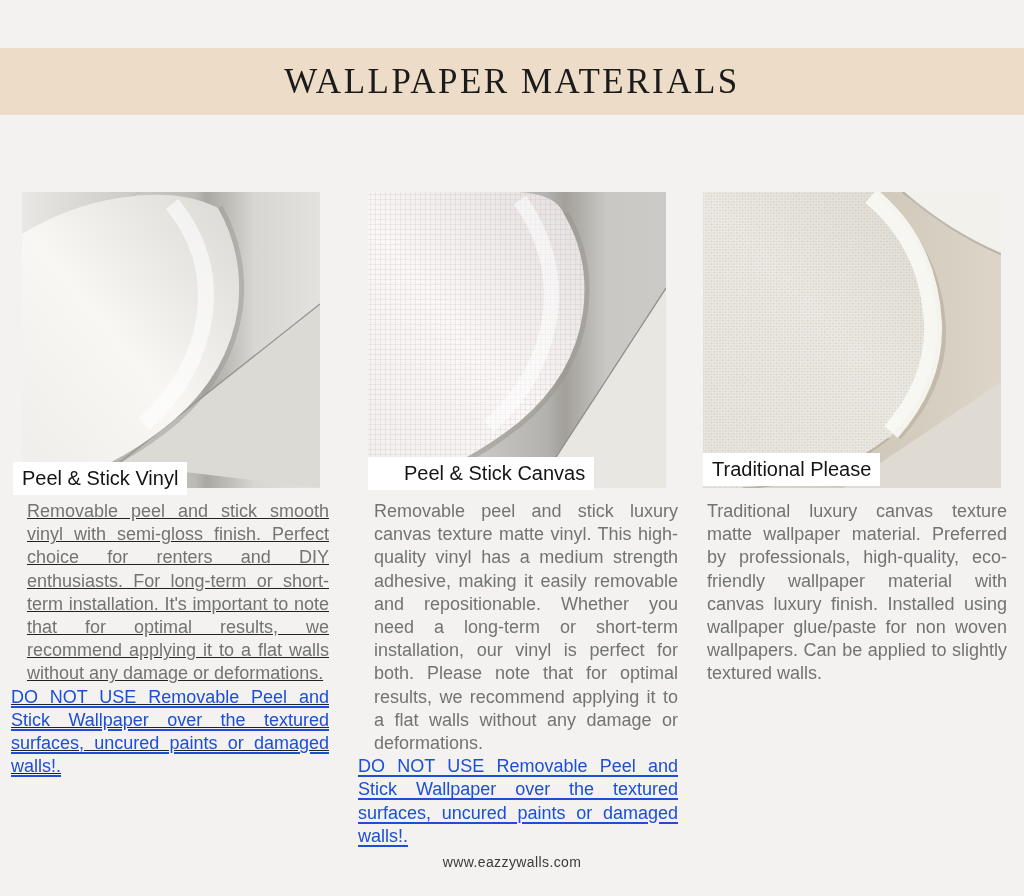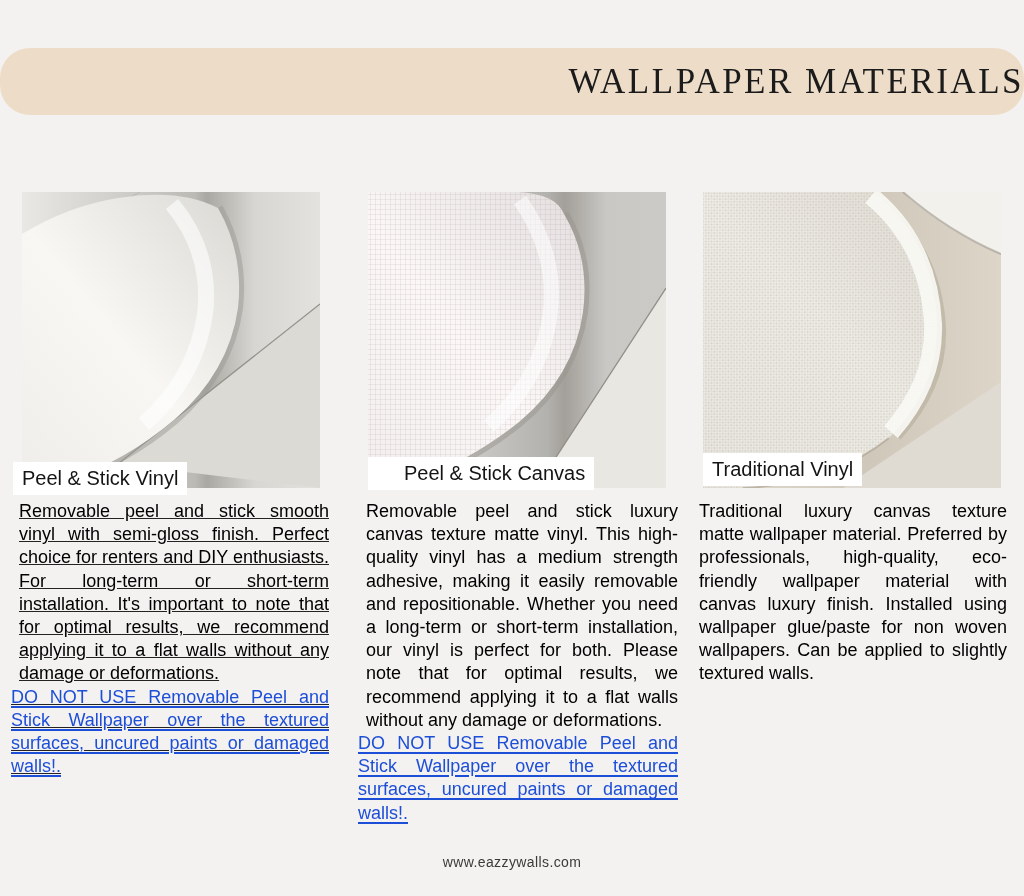--- a/index.html
+++ b/index.html
@@ -8,21 +8,21 @@
     width:1024px;height:896px;
     background:#f3f2f0;
     font-family:"Liberation Sans", sans-serif;
     color:#232323;
     overflow:hidden;
   }
   
   .banner{
     position:absolute;left:0;top:48px;width:1024px;height:67px;
     background:#edddc8;
-    display:flex;align-items:center;justify-content:flex-end;border-radius:30px;
+    display:flex;align-items:center;justify-content:center;
   }
   .banner h1{
     margin:0;
     font-family:"Liberation Serif", serif;
     font-weight:400;
     font-size:35px;
     letter-spacing:2.5px;
     color:#1b1b1b;
     transform:scaleY(1.04);
   }
@@ -43,25 +43,25 @@
     font-size:20px;
     font-weight:500;
     padding:5px 9px 6px 9px;
     white-space:nowrap;
     line-height:1.1;
   }
   .col-1 .material-label{left:2px;top:270px;}
   .col-2 .material-label{left:10px;top:265px;padding-left:36px;}
   .col-3 .material-label{left:12px;top:261px;}
   .desc{
-    margin:12px 0 0 8px;
+    margin:12px 0 0 16px;
     font-size:18px;
     line-height:23.2px;
     text-align:justify;
-    color:#000000;
+    color:#737373;
   }
   .warning{
     margin:0;
     font-size:18px;
     line-height:23.2px;
     text-align:justify;
     color:#1d4ed8;
     text-decoration:underline;
     text-decoration-thickness:1.5px;
     text-underline-offset:3px;
@@ -172,19 +172,19 @@
         <polygon points="298,190 140,296 298,296" fill="#dfdbd3"></polygon>
         <path d="M200,0 L298,0 L298,62 Q252,44 208,8 Z" fill="#f3f1ec"></path>
         <path d="M200,0 Q246,40 298,62" stroke="#8f8a7f" stroke-width="2" fill="none" opacity="0.55"></path>
         <path d="M176,10 Q234,58 238,136 Q240,194 194,244" stroke="#b2a998" stroke-width="10" fill="none" opacity="0.55"></path>
         <path d="M0,0 L170,0 Q230,46 234,130 Q236,196 186,246 Q128,292 40,296 L0,296 Z" fill="url(#g3sheet)"></path>
         <path d="M0,0 L170,0 Q230,46 234,130 Q236,196 186,246 Q128,292 40,296 L0,296 Z" fill="url(#p3dots)"></path>
         <path d="M168,4 Q226,52 230,132 Q232,190 188,240" stroke="#faf9f5" stroke-width="18" fill="none" opacity="0.9"></path>
         <path d="M40,296 Q128,292 186,246" stroke="#9c8f7c" stroke-width="2" fill="none" opacity="0.5"></path>
       </svg>
     </figure>
-    <div class="material-label">Traditional Vinyl</div>
+    <div class="material-label">Traditional Please</div>
     <p class="desc">Traditional luxury canvas texture matte wallpaper material. Preferred by professionals, high-quality, eco-friendly wallpaper material with canvas luxury finish. Installed using wallpaper glue/paste for non woven wallpapers. Can be applied to slightly textured walls.</p>
   </section>
 
   <footer class="site-footer">www.eazzywalls.com</footer>
 
 </div>
 
 </body></html>

